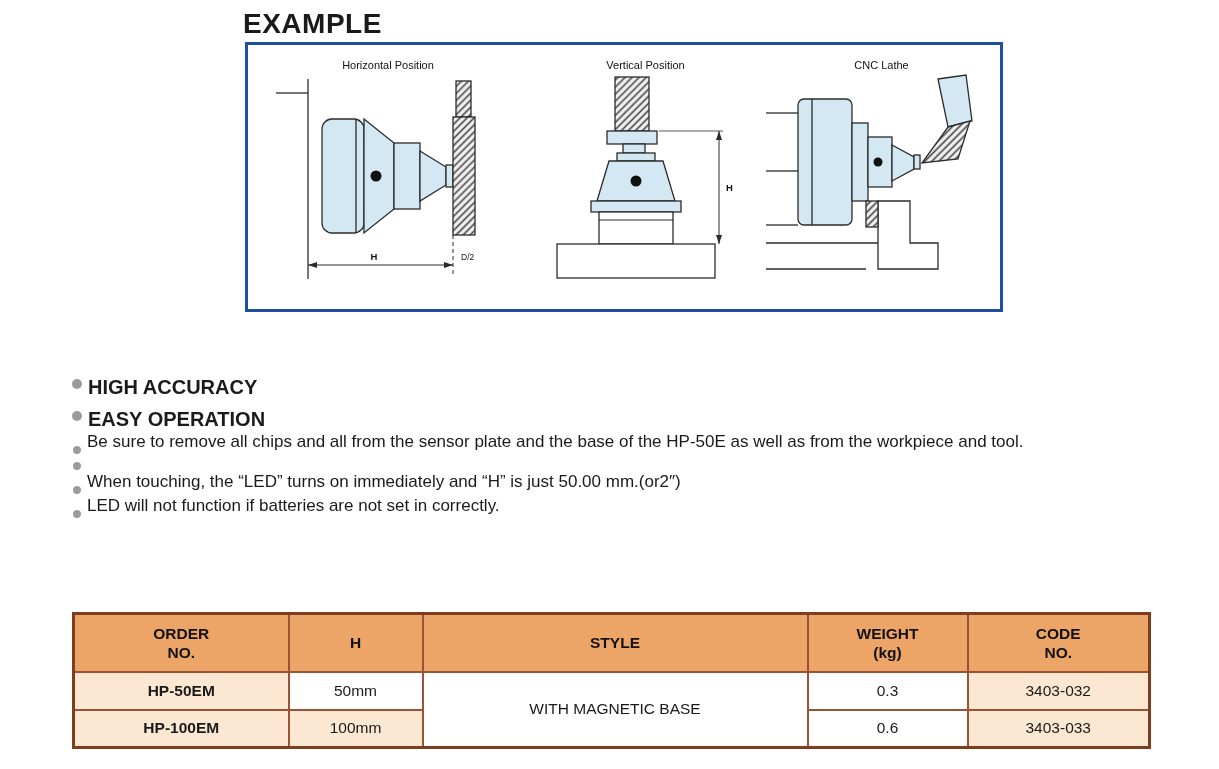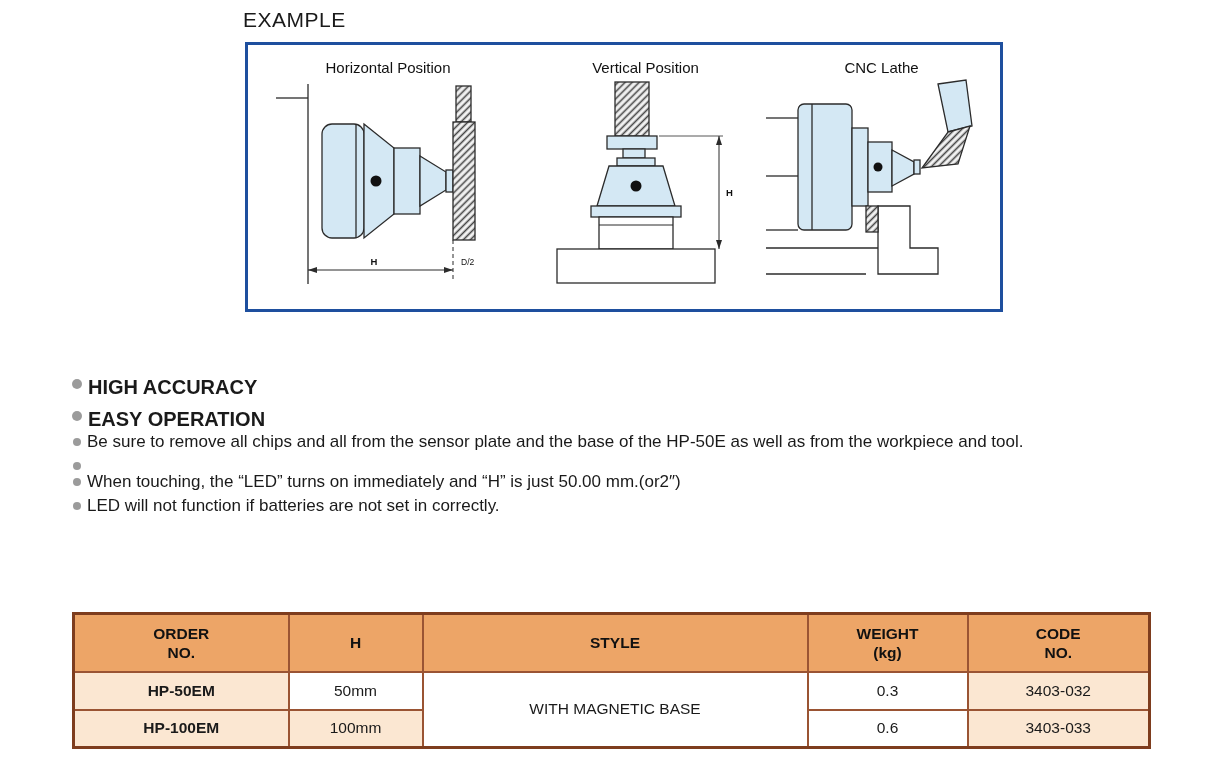--- a/index.html
+++ b/index.html
@@ -8,44 +8,44 @@
     width: 1219px; height: 769px;
     background: #ffffff;
     font-family: "Liberation Sans", sans-serif;
     color: #1a1a1a;
     position: relative;
     overflow: hidden;
   }
 
   .example-heading {
     position: absolute; left: 243px; top: 8px;
-    font-size: 21px; font-weight: normal; letter-spacing: 0.5px;
+    font-size: 28px; font-weight: bold; letter-spacing: 0.5px;
   }
 
   .diagram-panel {
     position: absolute; left: 245px; top: 42px;
     width: 758px; height: 270px;
     border: 3px solid #1e4f9e;
     background: #ffffff;
     display: flex;
     padding-top: 14px;
   }
   .diagram-col { display: flex; flex-direction: column; align-items: center; }
   .diagram-col.c1 { width: 280px; }
   .diagram-col.c2 { width: 235px; }
   .diagram-col.c3 { width: 237px; }
-  .diagram-label { font-size: 15px; margin-bottom: 2px; color: #111; }
+  .diagram-label { font-size: 11px; margin-bottom: 2px; color: #111; }
 
   .features { position: absolute; left: 72px; top: 368px; }
   .feature-item { display: flex; align-items: center; height: 32px; }
   .feature-bullet { width: 10px; height: 10px; border-radius: 50%; background: #9b9b9b; margin-right: 6px; flex: none; }
   .feature-label { font-size: 20px; font-weight: bold; margin-top: 7px; }
 
   .notes { position: absolute; left: 72px; top: 430px; width: 1066px; }
-  .note-item { display: flex; }
+  .note-item { display: flex; align-items: flex-end; }
   .note-bullet { width: 8px; height: 8px; border-radius: 50%; background: #9b9b9b; margin: 8px 6px 0 1px; flex: none; }
   .note-text { font-size: 17px; line-height: 24px; }
 
   table.product-table {
     position: absolute; left: 72px; top: 612px;
     width: 1076px;
     border-collapse: collapse; table-layout: fixed;
     border: 3px solid #7e3d1e;
   }
   .product-table th, .product-table td {

